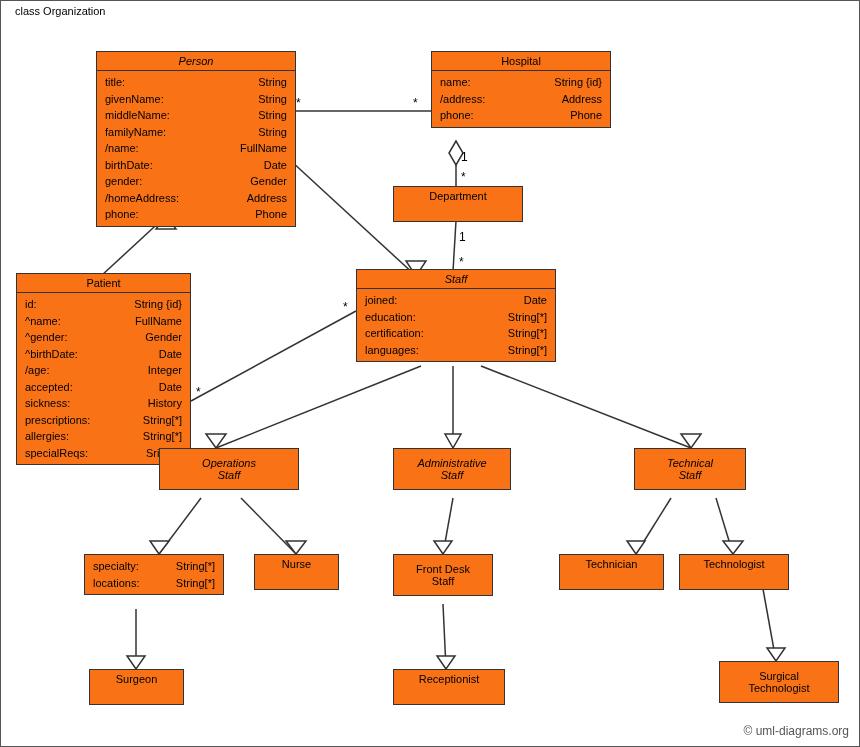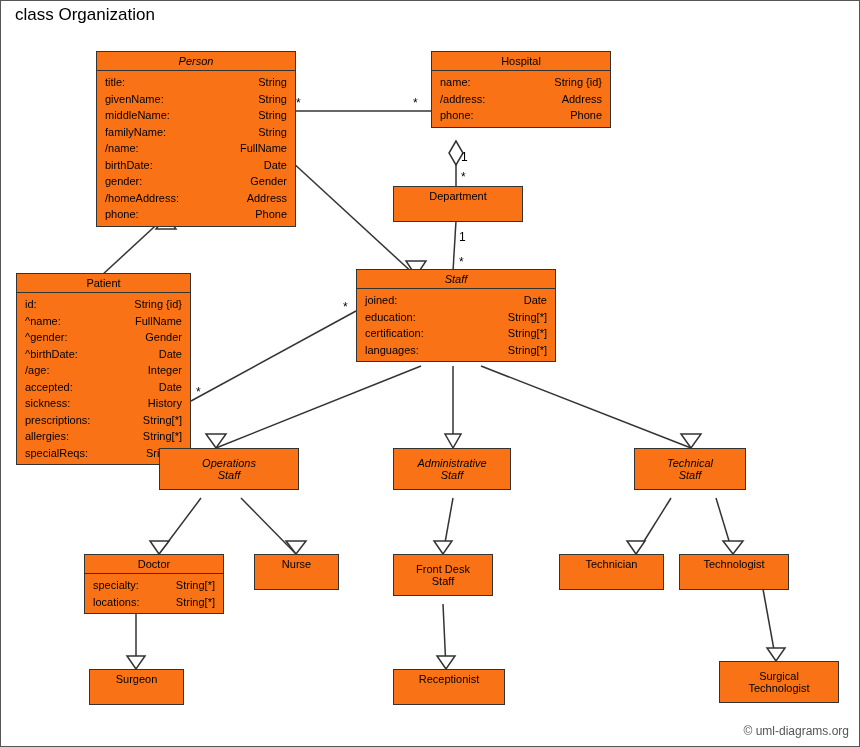--- a/index.html
+++ b/index.html
@@ -16,21 +16,21 @@
       position: relative;
       width: 860px;
       height: 747px;
       background: #fff;
       border: 1px solid #555;
     }
     .class-label {
       position: absolute;
       top: 4px;
       left: 10px;
-      font-size: 17px;
+      font-size: 11px;
       background: #fff;
       padding: 0 4px;
     }
     .uml-box {
       position: absolute;
       border: 1.5px solid #333;
       background: #f97316;
       font-size: 11px;
     }
     .uml-box .box-title {
@@ -278,21 +278,20 @@
     </div>
   </div>
 
   <div class="uml-box" style="left:633px; top:447px; width:112px; text-align:center;">
     <div class="box-title italic" style="border-bottom:none; padding:8px 5px;">
       <em>Technical<br>Staff</em>
     </div>
   </div>
 
   <div class="uml-box" style="left:83px; top:553px; width:140px;">
-    <div class="box-title">Doctor</div>
     <div class="box-attrs">
       <div class="attr-row">
           <span class="attr-name">specialty:</span>
           <span class="attr-type">String[*]</span>
         </div>
       <div class="attr-row">
           <span class="attr-name">locations:</span>
           <span class="attr-type">String[*]</span>
         </div>
     </div>

